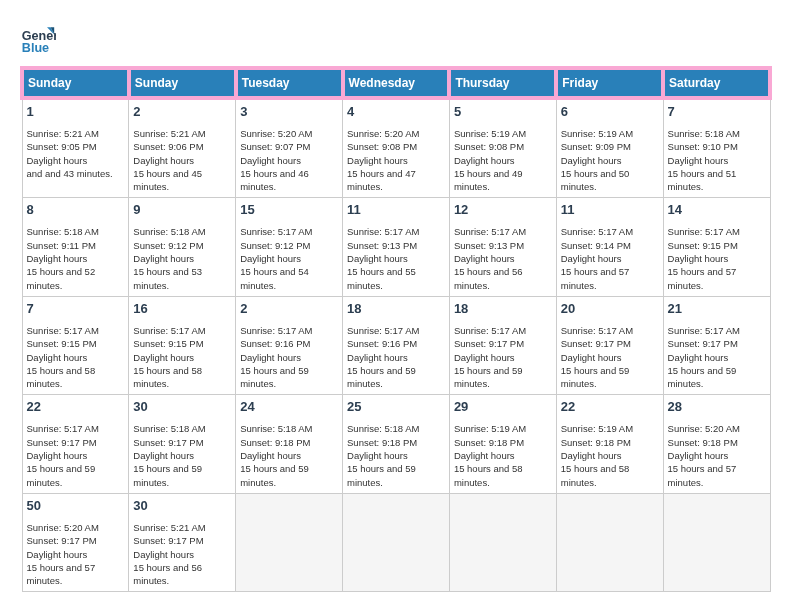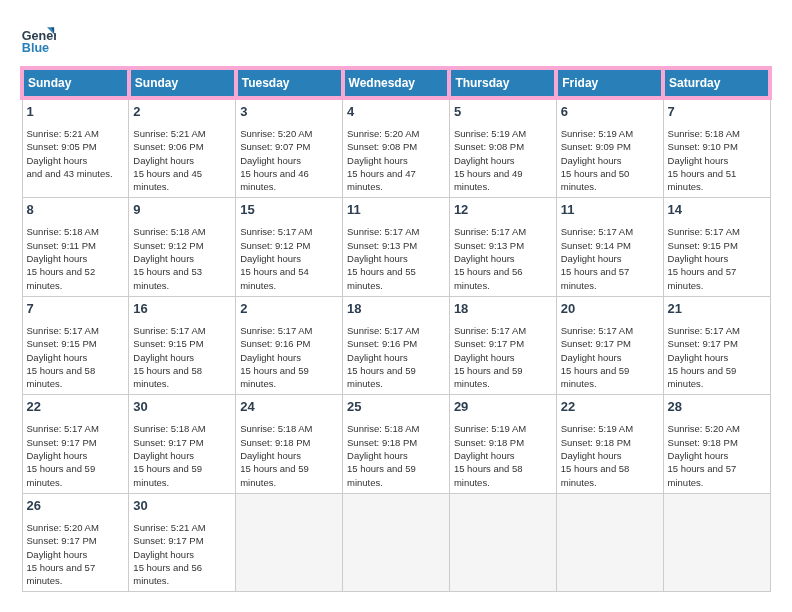--- a/index.html
+++ b/index.html
@@ -222,21 +222,21 @@
           <span class="day-num">22</span>
           <div class="day-info">Sunrise: 5:19 AM<br>Sunset: 9:18 PM<br>Daylight hours<br>15 hours and 58 minutes.</div>
         </td>
         <td>
           <span class="day-num">28</span>
           <div class="day-info">Sunrise: 5:20 AM<br>Sunset: 9:18 PM<br>Daylight hours<br>15 hours and 57 minutes.</div>
         </td>
       </tr>
       <tr>
         <td>
-          <span class="day-num">26</span>
+          <span class="day-num">50</span>
           <div class="day-info">Sunrise: 5:20 AM<br>Sunset: 9:17 PM<br>Daylight hours<br>15 hours and 57 minutes.</div>
         </td>
         <td>
           <span class="day-num">30</span>
           <div class="day-info">Sunrise: 5:21 AM<br>Sunset: 9:17 PM<br>Daylight hours<br>15 hours and 56 minutes.</div>
         </td>
         <td class="empty"></td>
         <td class="empty"></td>
         <td class="empty"></td>
         <td class="empty"></td>

